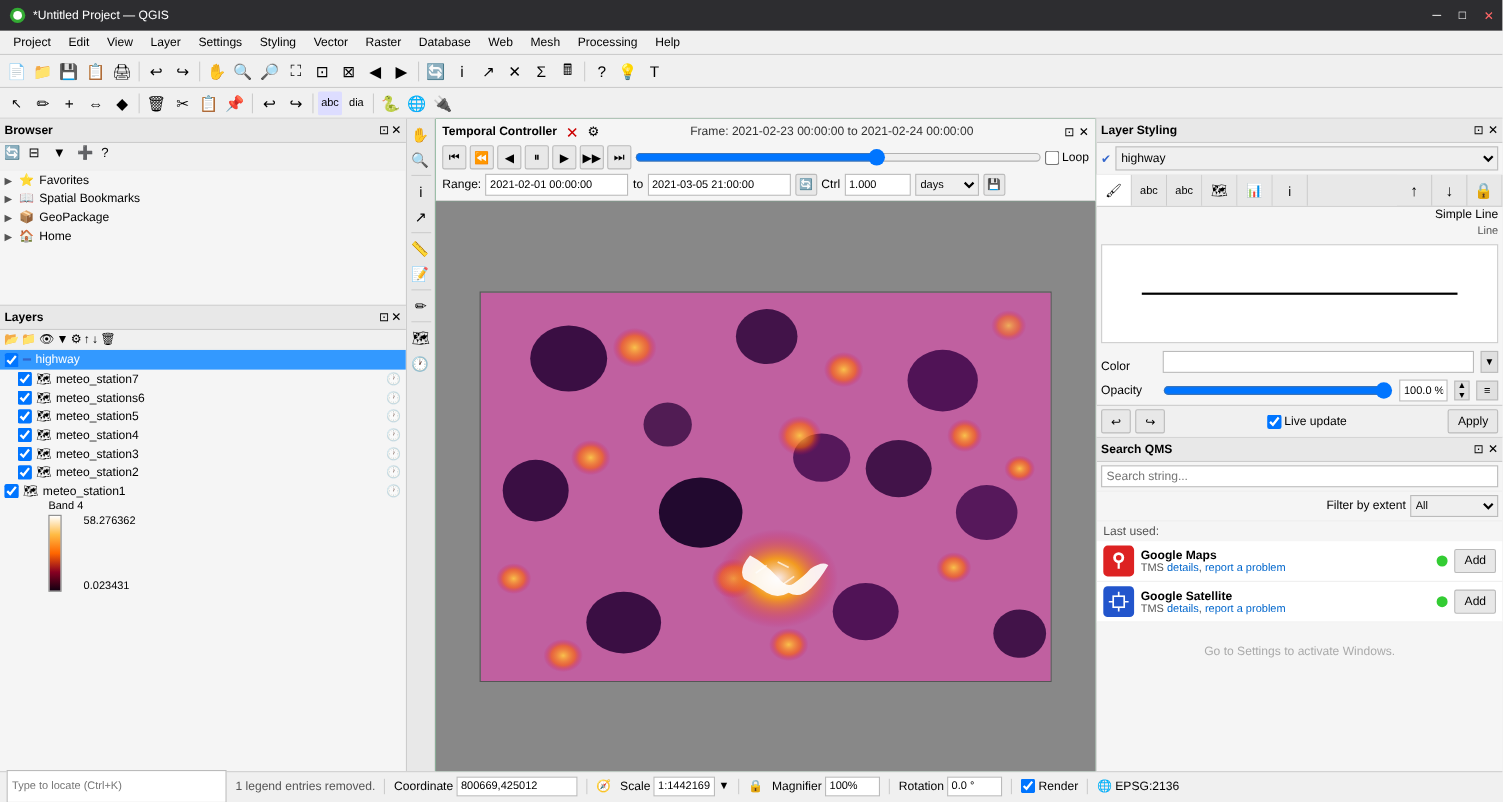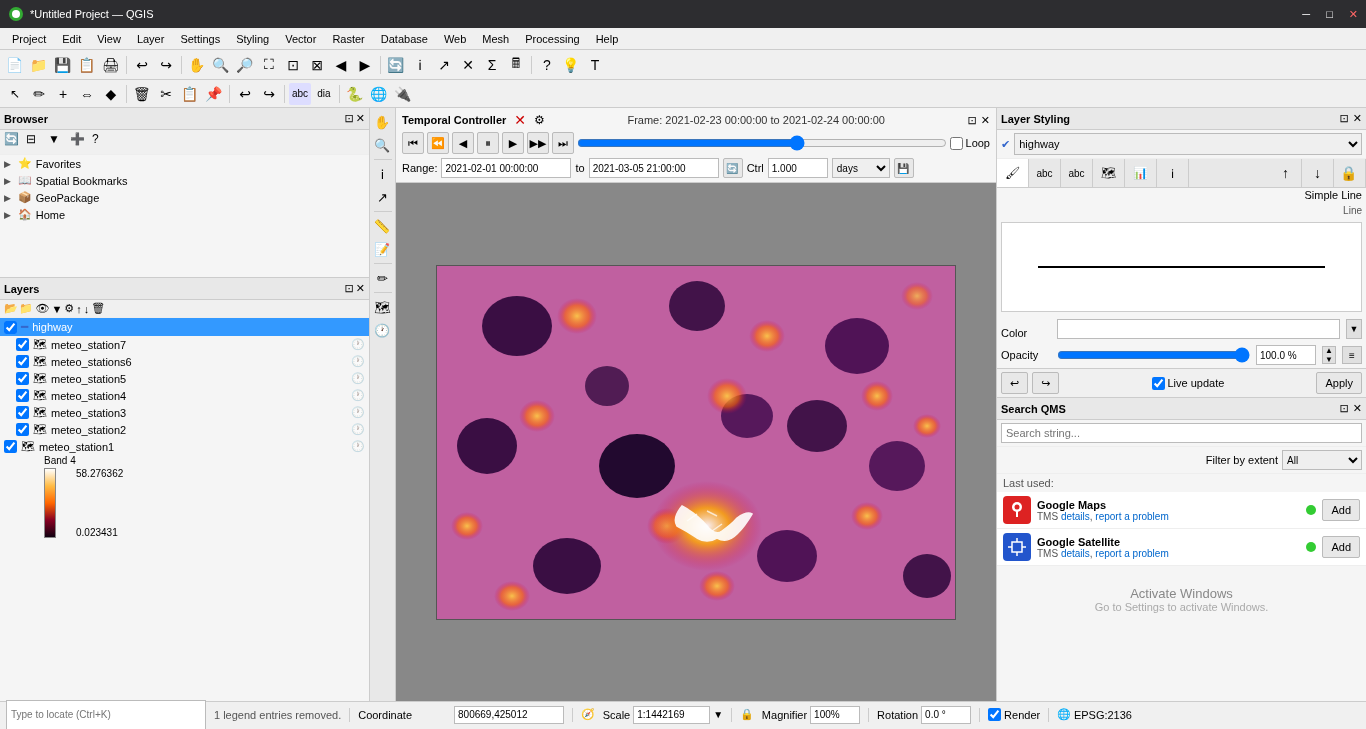--- a/index.html
+++ b/index.html
@@ -72,21 +72,21 @@
     .ls-layer-combo { flex: 1; height: 22px; font-size: 11px; border: 1px solid #bbb; }
     .ls-tabs { display: flex; border-bottom: 1px solid #ccc; background: #e8e8e8; }
     .ls-tab { width: 32px; height: 28px; display: flex; align-items: center; justify-content: center; cursor: pointer; border-right: 1px solid #ccc; font-size: 14px; }
     .ls-color-row { display: flex; align-items: flex-end; padding: 3px 4px; gap: 6px; }
     .ls-color-label { font-size: 11px; width: 50px; }
     .ls-color-swatch { flex: 1; height: 20px; background: #ffffff; border: 1px solid #bbb; }
     .ls-color-dropdown { width: 16px; height: 20px; background: #e0e0e0; border: 1px solid #bbb; cursor: pointer; display: flex; align-items: center; justify-content: center; font-size: 9px; }
     .ls-opacity-row { display: flex; align-items: center; padding: 3px 4px; gap: 6px; }
     .ls-opacity-label { font-size: 11px; width: 50px; }
     .ls-opacity-slider { flex: 1; }
-    .ls-opacity-value { width: 60px; font-size: 10px; border: 1px solid #bbb; height: 20px; padding: 1px 3px; }
+    .ls-opacity-value { width: 44px; font-size: 10px; border: 1px solid #bbb; height: 20px; padding: 1px 3px; }
     .ls-bottom-bar { display: flex; align-items: center; justify-content: space-between; padding: 3px 4px; border-top: 1px solid #ccc; background: #f0f0f0; }
     .ls-btn { height: 22px; padding: 0 8px; font-size: 11px; background: #e8e8e8; border: 1px solid #bbb; border-radius: 2px; cursor: pointer; }
     .ls-live { display: flex; align-items: center; gap: 3px; font-size: 11px; }
 
     
     #search-qms { flex: 1; display: flex; flex-direction: column; overflow: hidden; }
     .qms-header { display: flex; align-items: center; justify-content: space-between; background: #e8e8e8; border-bottom: 1px solid #ccc; padding: 2px 4px; height: 22px; }
     .qms-search-row { display: flex; align-items: center; padding: 3px 4px; border-bottom: 1px solid #eee; gap: 4px; }
     .qms-search-input { flex: 1; height: 20px; font-size: 11px; border: 1px solid #bbb; padding: 1px 4px; }
     .qms-filter-row { display: flex; align-items: center; padding: 3px 4px; border-bottom: 1px solid #eee; gap: 4px; font-size: 11px; justify-content: flex-end; }
@@ -598,41 +598,40 @@
             <span>TMS</span>
             <a href="#"> details</a>,
             <a href="#"> report a problem</a>
           </div>
         </div>
         <div class="qms-item-status"></div>
         <button class="qms-item-add">Add</button>
       </div>
 
       <div class="activate-overlay">
-        <div style="font-size:13px;color:#888;">Activate Windows</div>
         <div style="font-size:11px;color:#aaa;">Go to Settings to activate Windows.</div>
       </div>
     </div>
 
   </div>
 </div>
 
 <div id="statusbar">
   <input type="text" class="sb-search" placeholder="Type to locate (Ctrl+K)" style="">
   <span style="color:#555;">1 legend entries removed.</span>
   <div class="sb-sep"></div>
   <div class="sb-item">
     <span>Coordinate</span>
-    <input type="text" style="width: 110px; height: 18px; font-size: 10px; border: 1px solid rgb(187, 187, 187); padding: 1px 3px; margin-left: 39px;" value="800669,425012">
+    <input type="text" style="width: 110px; height: 18px; font-size: 10px; border: 1px solid rgb(187, 187, 187); padding: 1px 3px;" value="800669,425012">
   </div>
   <div class="sb-sep"></div>
   <span>🧭</span>
   <div class="sb-item">
     <span>Scale</span>
-    <input type="text" style="width: 77px; height: 18px; font-size: 10px; border: 1px solid rgb(187, 187, 187); padding: 1px 3px;" value="1:1442169">
+    <input type="text" style="width: 56px; height: 18px; font-size: 10px; border: 1px solid rgb(187, 187, 187); padding: 1px 3px;" value="1:1442169">
     <span style="cursor:pointer;font-size:10px;">▼</span>
   </div>
   <div class="sb-sep"></div>
   <span>🔒</span>
   <div class="sb-item">
     <span>Magnifier</span>
     <input type="text" style="width: 50px; height: 18px; font-size: 10px; border: 1px solid rgb(187, 187, 187); padding: 1px 3px;" value="100%">
   </div>
   <div class="sb-sep"></div>
   <div class="sb-item">

